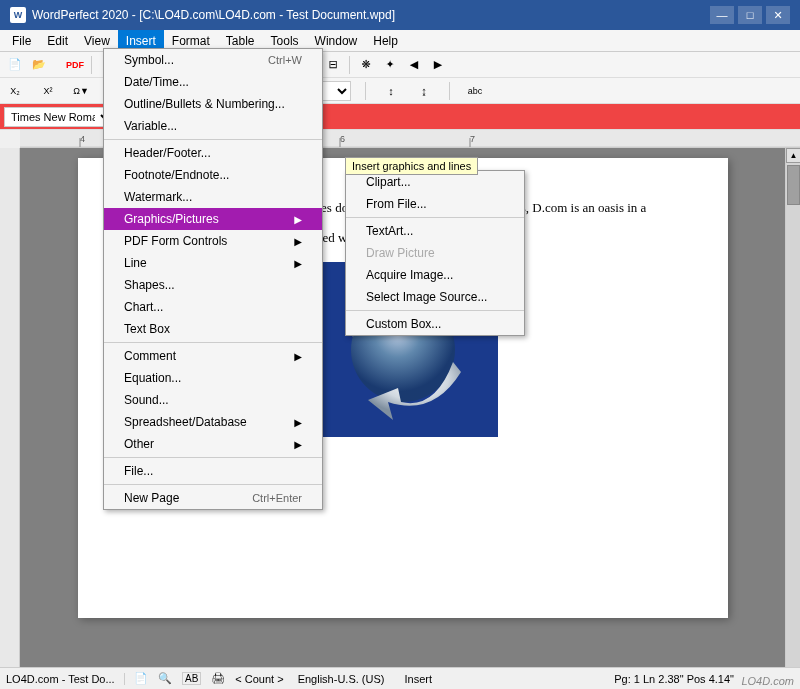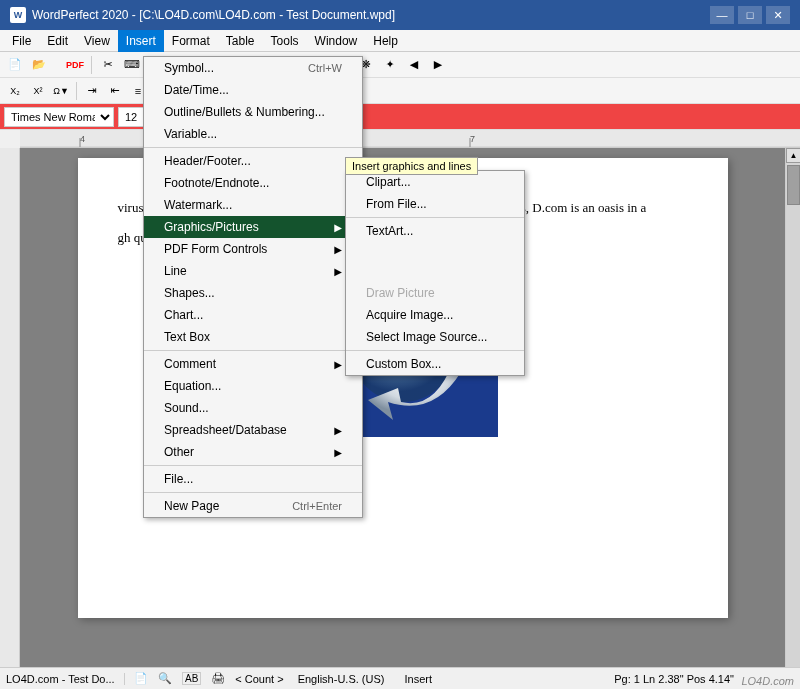--- a/index.html
+++ b/index.html
@@ -229,21 +229,21 @@
     }
     .menu-popup-item {
       padding: 4px 20px 4px 20px;
       cursor: pointer;
       display: flex;
       align-items: center;
       justify-content: space-between;
       white-space: nowrap;
       font-size: 12px;
     }
-    .menu-popup-item.active { background: #14532d; color: white; }
+    .menu-popup-item.active { background: #a21caf; color: white; }
     .menu-popup-item .shortcut {
       margin-left: 30px;
       color: #666;
       font-size: 11px;
     }
     .menu-popup-item .arrow { font-size: 10px; }
     .menu-popup-separator {
       height: 1px;
       background: #ccc;
       margin: 2px 0;
@@ -260,40 +260,40 @@
     }
     .submenu-popup-item {
       padding: 4px 20px 4px 20px;
       cursor: pointer;
       display: flex;
       align-items: center;
       justify-content: space-between;
       white-space: nowrap;
       font-size: 12px;
     }
-    .submenu-popup-item.disabled { color: #aaa; cursor: default; margin-top: 40px; }
+    .submenu-popup-item.disabled { color: #aaa; cursor: default; }
 
     
     .tooltip-bar {
       background: #ffffcc;
       border: 1px solid #999;
       padding: 2px 6px;
       font-size: 11px;
       position: absolute;
       z-index: 400;
     }
 
     .second-toolbar {
       background: #f5f5f5;
       height: 26px;
       display: flex;
       align-items: center;
       padding: 0 4px;
       border-bottom: 1px solid #ddd;
-      gap: 1px;
+      gap: 11px;
     }
   </style>
 </head>
 <body>
 
 <div id="title-bar">
   <div class="title-left">
     <div class="title-icon">W</div>
     <span>WordPerfect 2020 - [C:\LO4D.com\LO4D.com - Test Document.wpd]</span>
   </div>
@@ -427,21 +427,21 @@
     <div class="scroll-arrow">▲</div>
     <div class="scroll-track">
       <div class="scroll-thumb"></div>
     </div>
     <div class="scroll-arrow">▼</div>
   </div>
 </div>
 
 <div class="dropdown-overlay">
 
-  <div class="menu-popup" style="top: 56px; left: 103px; margin-left: 40px;">
+  <div class="menu-popup" style="top: 48px; left: 103px;">
     <div class="menu-popup-item">
       <span>Symbol...</span>
       <span class="shortcut">Ctrl+W</span>
     </div>
     <div class="menu-popup-item">
       <span>Date/Time...</span>
     </div>
     <div class="menu-popup-item">
       <span>Outline/Bullets &amp; Numbering...</span>
     </div>

